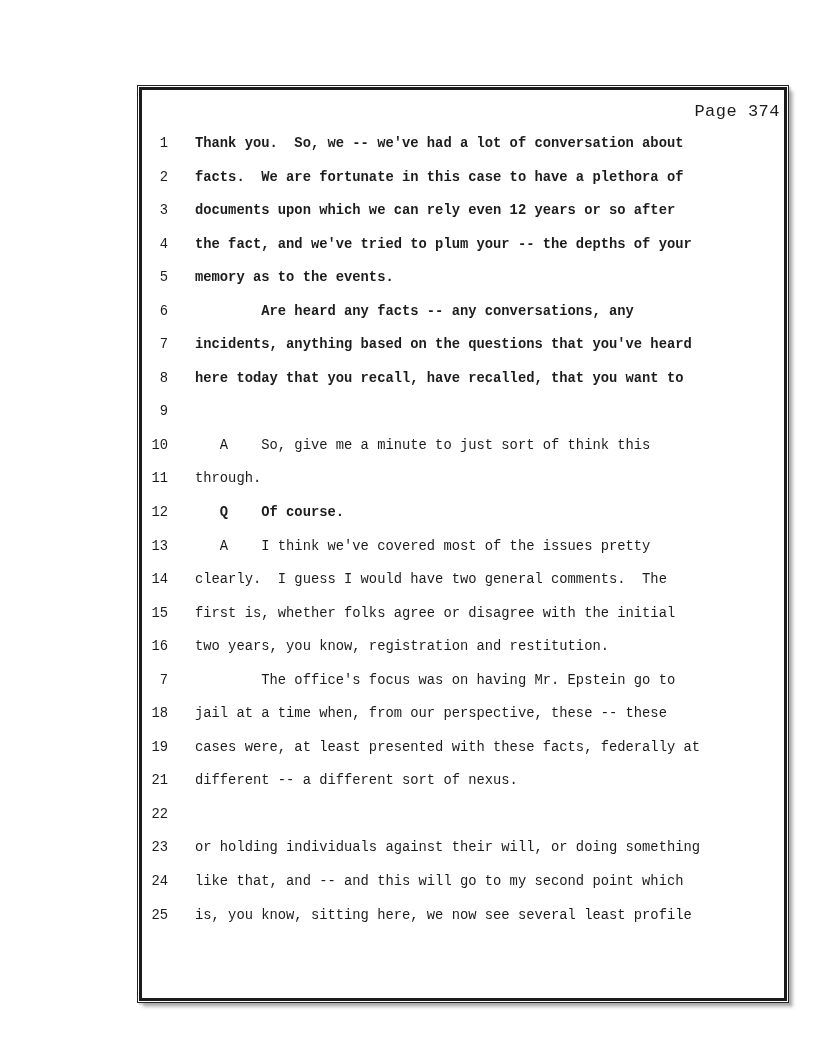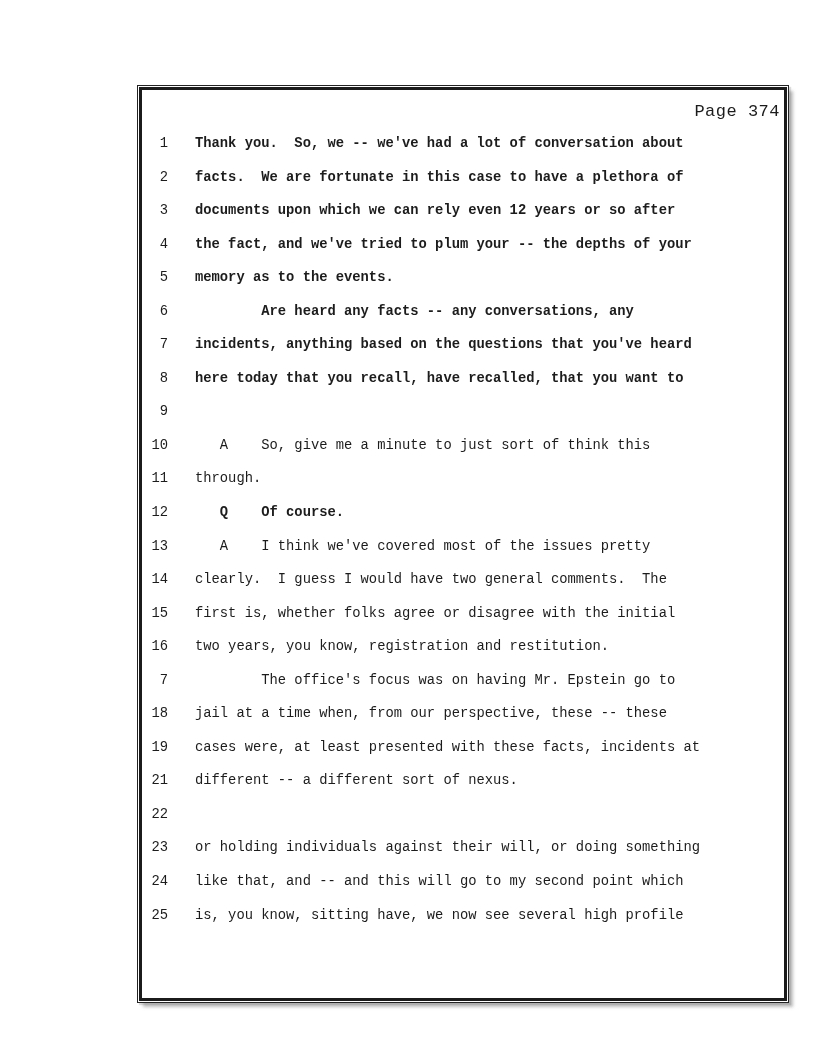--- a/index.html
+++ b/index.html
@@ -142,37 +142,37 @@
           <div class="line">
     <span class="num">7</span>
     <span class="txt">        The office's focus was on having Mr. Epstein go to</span>
   </div>
           <div class="line">
     <span class="num">18</span>
     <span class="txt">jail at a time when, from our perspective, these -- these</span>
   </div>
           <div class="line">
     <span class="num">19</span>
-    <span class="txt">cases were, at least presented with these facts, incidents at</span>
+    <span class="txt">cases were, at least presented with these facts, federally at</span>
   </div>
           <div class="line">
     <span class="num">21</span>
     <span class="txt">different -- a different sort of nexus.</span>
   </div>
           <div class="line">
     <span class="num">22</span>
   </div>
           <div class="line">
     <span class="num">23</span>
     <span class="txt">or holding individuals against their will, or doing something</span>
   </div>
           <div class="line">
     <span class="num">24</span>
     <span class="txt">like that, and -- and this will go to my second point which</span>
   </div>
           <div class="line">
     <span class="num">25</span>
-    <span class="txt">is, you know, sitting have, we now see several high profile</span>
+    <span class="txt">is, you know, sitting here, we now see several least profile</span>
   </div>
         </div>
     </div>
   </div>
 </div>
 
 </body></html>

